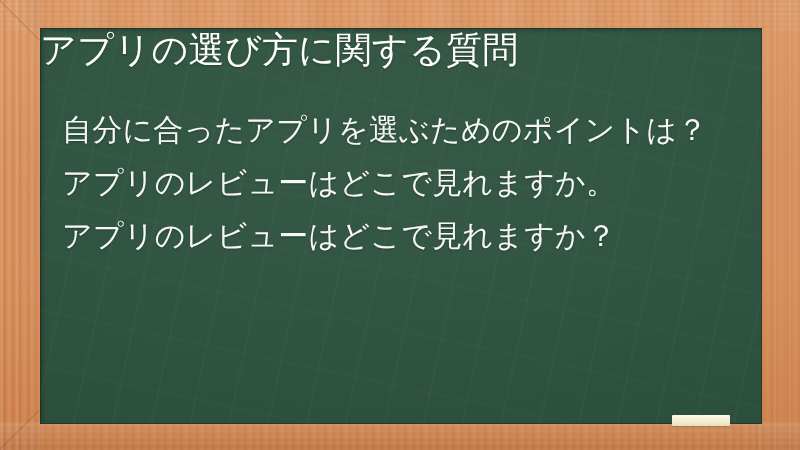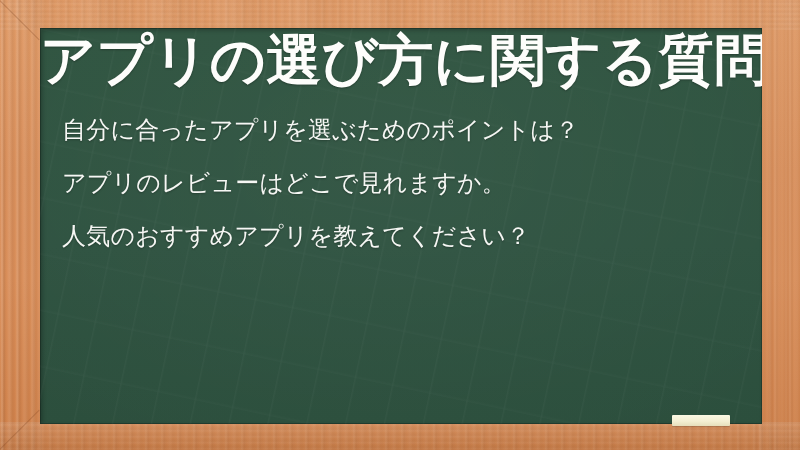--- a/index.html
+++ b/index.html
@@ -139,40 +139,40 @@
         rgba(255,255,255,0.00) 55px);
     pointer-events: none;
   }
 
   
   #board-title {
     position: absolute;
     left: 0;
     top: 2px;
     width: 700px;
-    font-size: 55px;
+    font-size: 36px;
     line-height: 1.12;
-    font-weight: 700;
+    font-weight: 400;
     color: #fdfdfb;
     letter-spacing: 0.3px;
     white-space: nowrap;
     text-shadow: 0 1px 2px rgba(0,0,0,0.30);
   }
 
   #question-list {
     position: absolute;
     left: 22px;
     top: 75px;
     margin: 0;
     padding: 0;
     list-style: none;
     width: 680px;
   }
   #question-list li {
-    font-size: 24px;
+    font-size: 30px;
     line-height: 53px;
     color: #f6f7f4;
     letter-spacing: 0.2px;
     white-space: nowrap;
     text-shadow: 0 1px 2px rgba(0,0,0,0.28);
   }
 
   
   #chalk-stick {
     position: absolute;
@@ -204,19 +204,19 @@
   </div>
 
   <div id="board">
     <div id="board-dust"></div>
 
     <div id="board-title">アプリの選び方に関する質問</div>
 
     <ul id="question-list">
       <li>自分に合ったアプリを選ぶためのポイントは？</li>
       <li>アプリのレビューはどこで見れますか。</li>
-      <li>人気のおすすめアプリを教えてください？</li>
+      <li>アプリのレビューはどこで見れますか？</li>
     </ul>
   </div>
 
   <div id="chalk-stick"></div>
 
 </div>
 
 </body></html>

